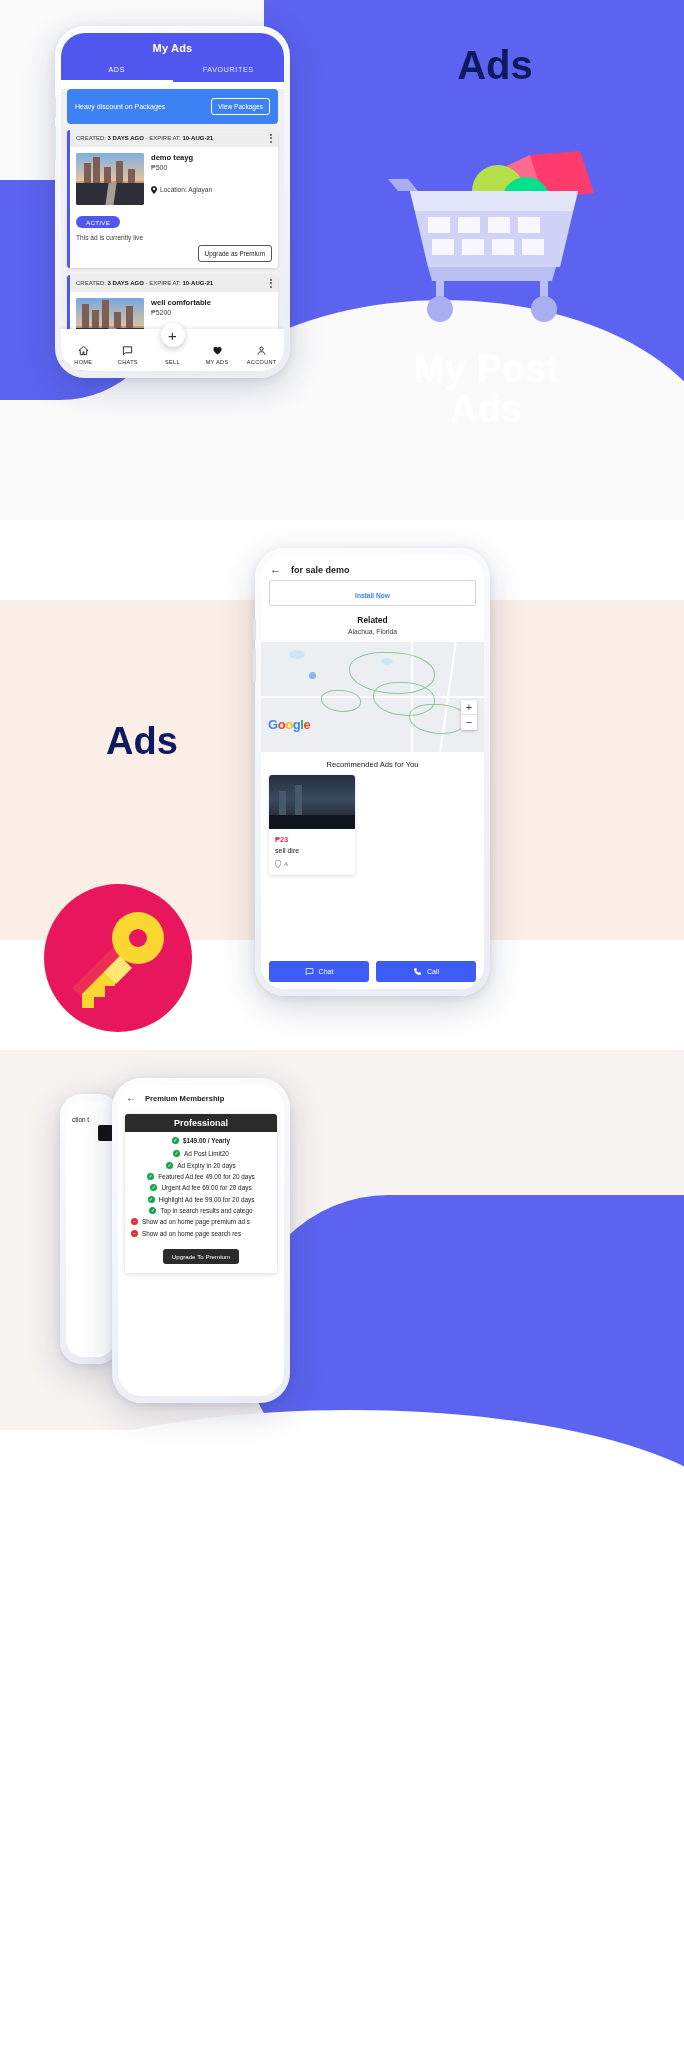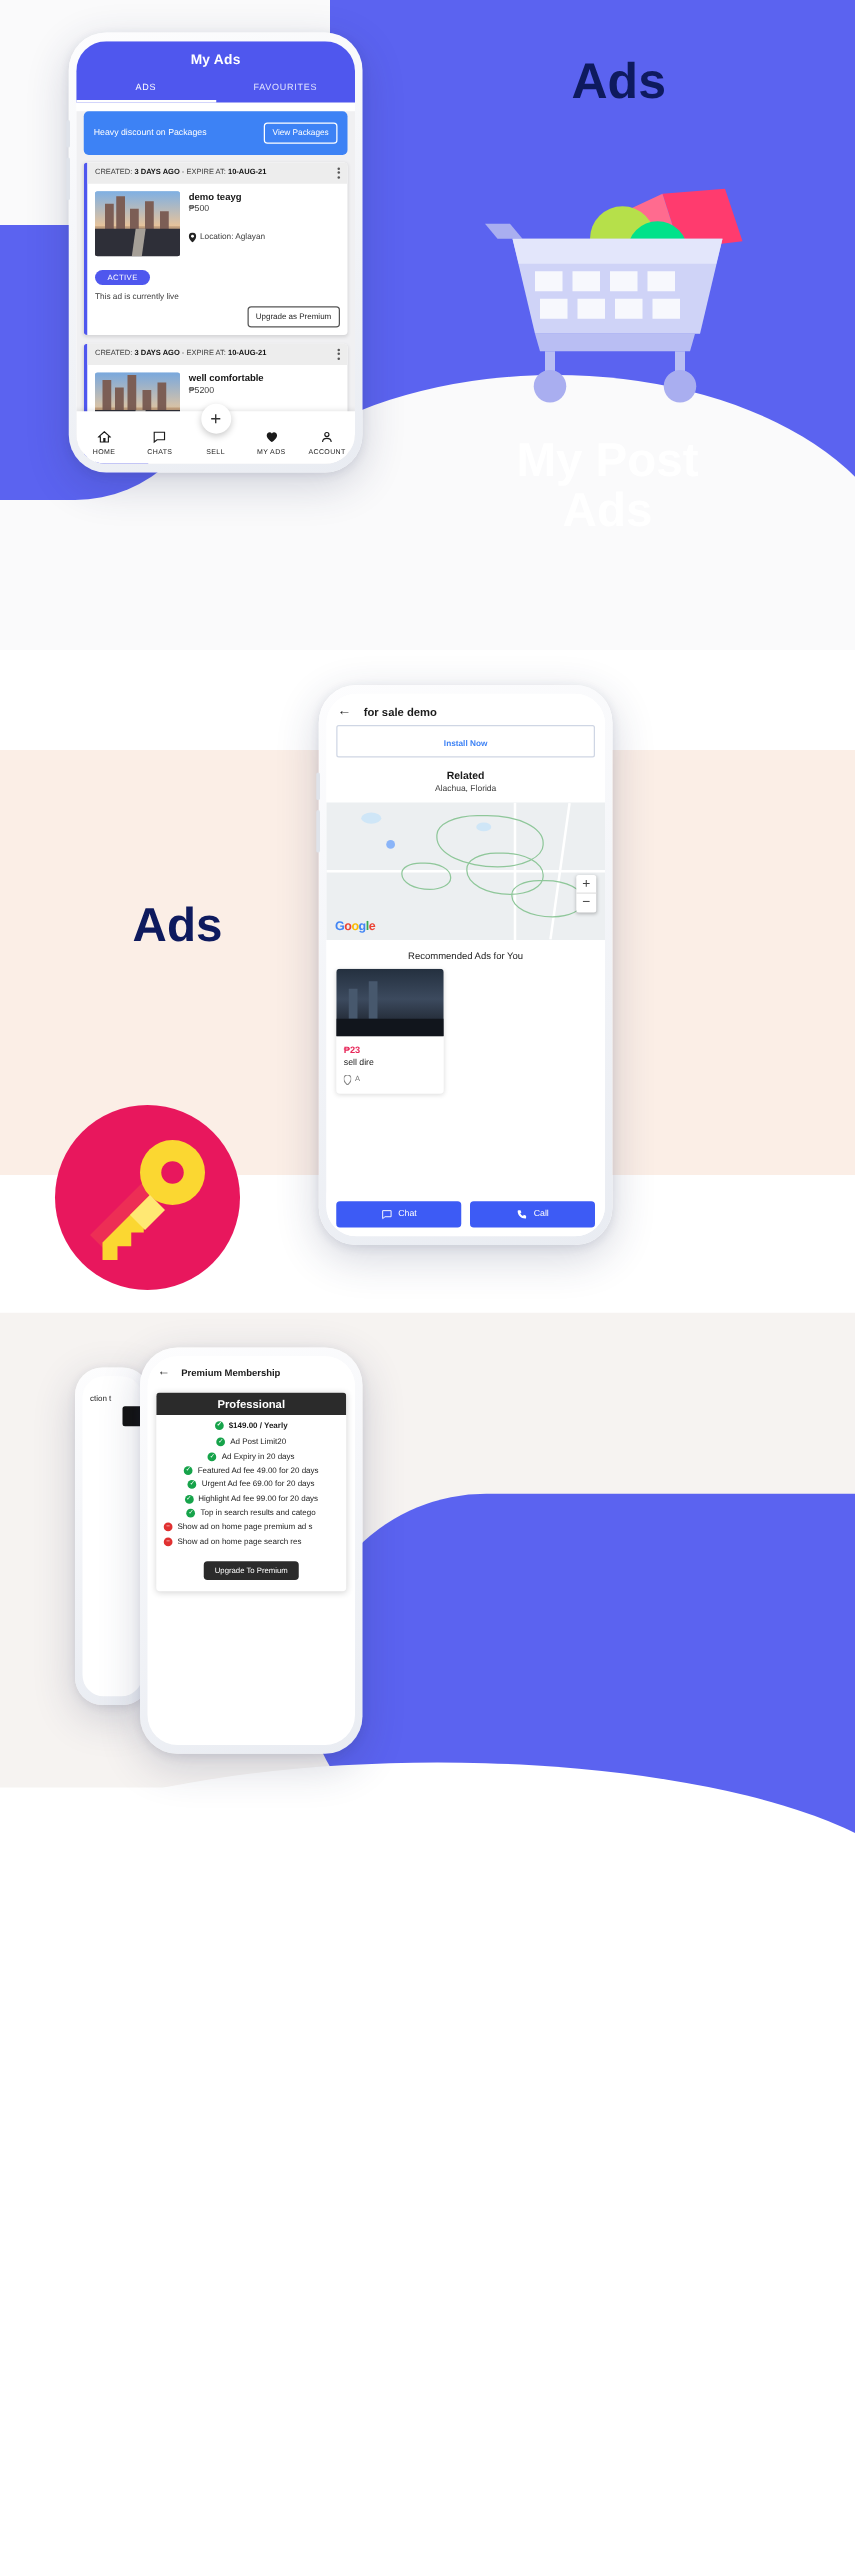--- a/index.html
+++ b/index.html
@@ -114,21 +114,21 @@
   .p2-back { font-size:11px; color:#222; line-height:1; }
   .p2-apptitle { font-size:9px; font-weight:bold; color:#1b1b1b; }
   .install-bar { margin:0 8px; border:1px solid #cfd6e4; border-radius:2px; text-align:center; padding:3px 0; }
   .install-bar span { font-size:6.6px; color:#3d82f5; font-weight:bold; }
   .sec-title { text-align:center; font-size:8.4px; font-weight:bold; color:#1b1b1b; padding:9px 0 3px; }
   .sec-sub { text-align:center; font-size:6.8px; color:#3c3c3c; padding-bottom:7px; }
   .map { position:relative; height:110px; background:#eceff1; overflow:hidden; }
   .map .water { position:absolute; background:#cfe6f7; }
   .map .road { position:absolute; background:#ffffff; }
   .map .greenline { position:absolute; border:1px solid #8fc79a; border-radius:40% 55% 45% 60%; }
-  .gmark { position:absolute; left:7px; bottom:5px; font-size:10px; font-weight:bold; letter-spacing:-.4px; }
+  .gmark { position:absolute; left:7px; bottom:20px; font-size:13px; font-weight:bold; letter-spacing:-.4px; }
   .gmark .b{color:#4285f4}.gmark .r{color:#ea4335}.gmark .y{color:#fbbc05}.gmark .g{color:#34a853}
   .zoomctl { position:absolute; right:7px; bottom:22px; width:16px; background:#fff; border-radius:2px;
              box-shadow:0 1px 3px rgba(0,0,0,.25); }
   .zoomctl div { height:15px; line-height:15px; text-align:center; font-size:11px; color:#444; }
   .zoomctl div:first-child { border-bottom:1px solid #e2e2e2; }
   .rec-title { text-align:center; font-size:7.6px; font-weight:normal; color:#1b1b1b; padding:8px 0 6px; }
   .rec-row { display:flex; gap:7px; padding:0 8px; }
   .rec-card { width:86px; flex:none; background:#fff; border-radius:3px; box-shadow:0 1px 4px rgba(0,0,0,.14); overflow:hidden; }
   .rec-img { height:54px; position:relative; overflow:hidden;
              background:linear-gradient(180deg,#7fb0e3 0%,#e7c39a 50%,#2e2f38 100%); }

